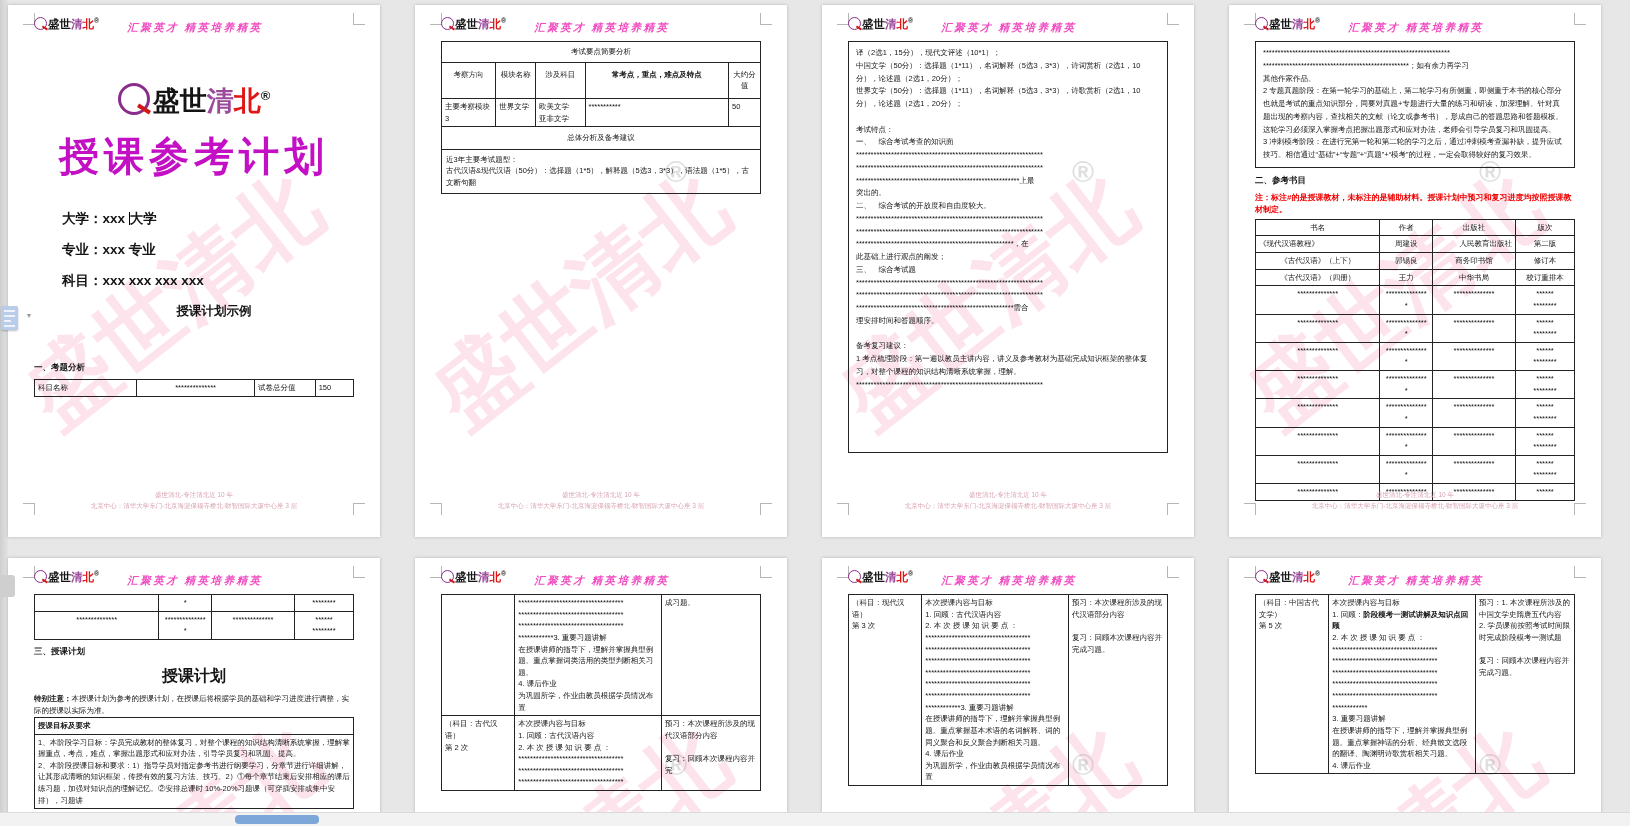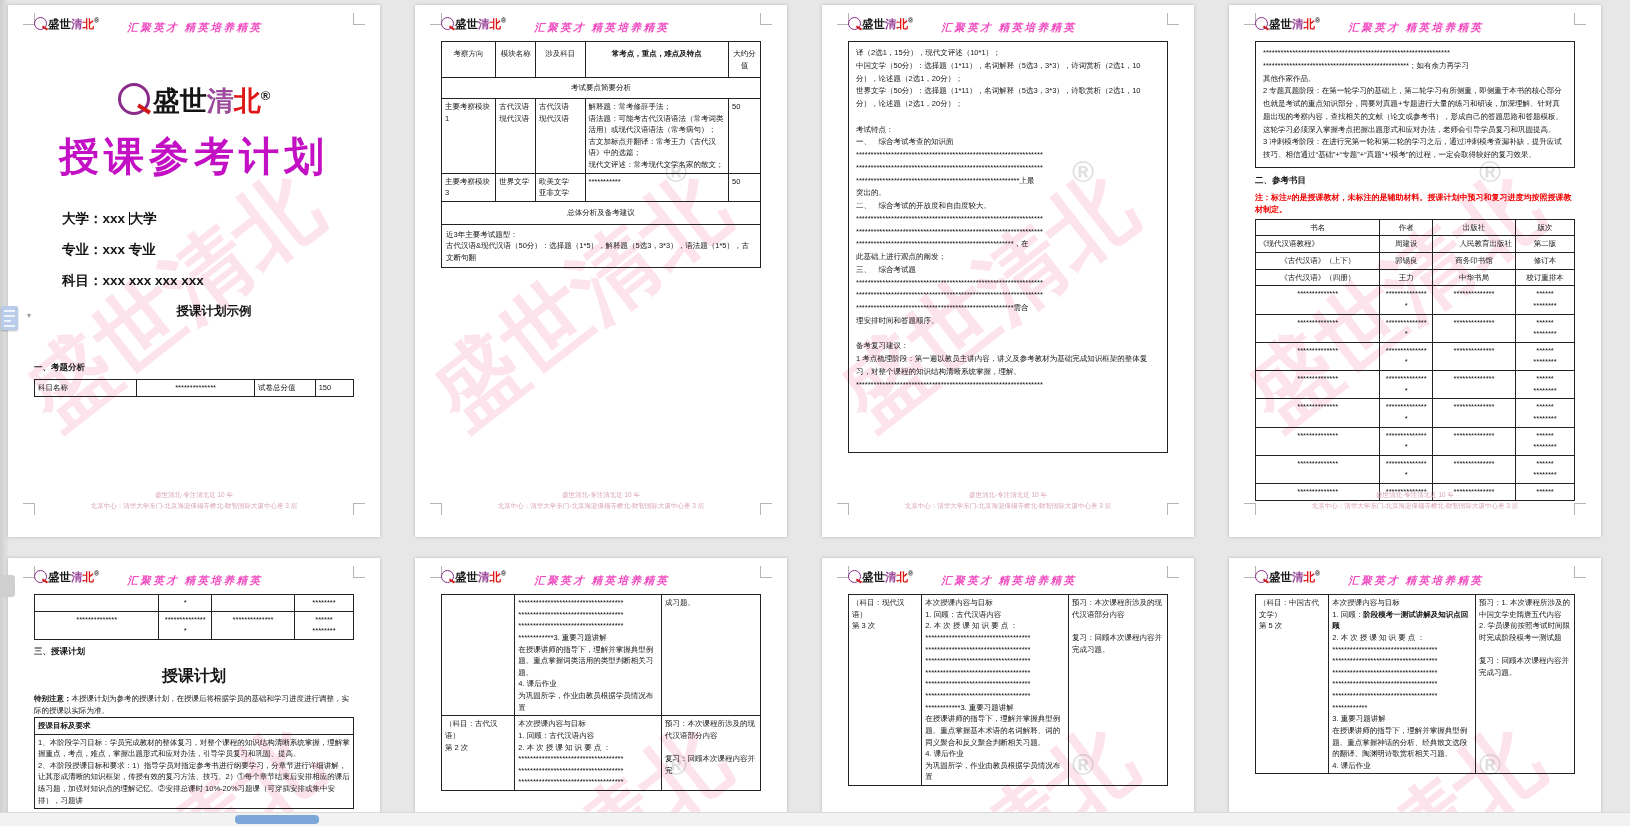--- a/index.html
+++ b/index.html
@@ -123,44 +123,32 @@
       <table>
         <colgroup>
             <col style="width:17%">
             <col style="width:12.5%">
             <col style="width:15.5%">
             <col style="width:45%">
             <col style="width:10%">
           </colgroup>
         <tbody>
             <tr>
+              <th colspan="5" style="padding:4px">考试要点简要分析</th>
+            </tr>
+        <tr>
           <th style="padding:6px 2px">考察方向</th>
           <th style="padding:6px 2px">模块名称</th>
           <th style="padding:6px 2px">涉及科目</th>
           <th style="padding:6px 2px;font-weight:bold">常考点，重点，难点及特点</th>
           <th style="padding:6px 2px">大约分值</th>
         </tr>
-        <tr>
-              <th colspan="5" style="padding:4px">考试要点简要分析</th>
-            </tr>
         </tbody>
           <tbody>
 
-            <tr>
-              <td>主要考察模块1</td>
-              <td>古代汉语
-现代汉语</td>
-              <td>古代汉语
-现代汉语</td>
-              <td>解释题：常考修辞手法；
-语法题：可能考古代汉语语法（常考词类活用）或现代汉语语法（常考病句）；
-古文加标点并翻译：常考王力《古代汉语》中的选篇；
-现代文评述：常考现代文学名家的散文；</td>
-              <td>50</td>
-            </tr>
 
 
             <tr>
               <td>主要考察模块3</td>
               <td>世界文学</td>
               <td>欧美文学
 亚非文学</td>
               <td>***********</td>
               <td>50</td>
             </tr>

